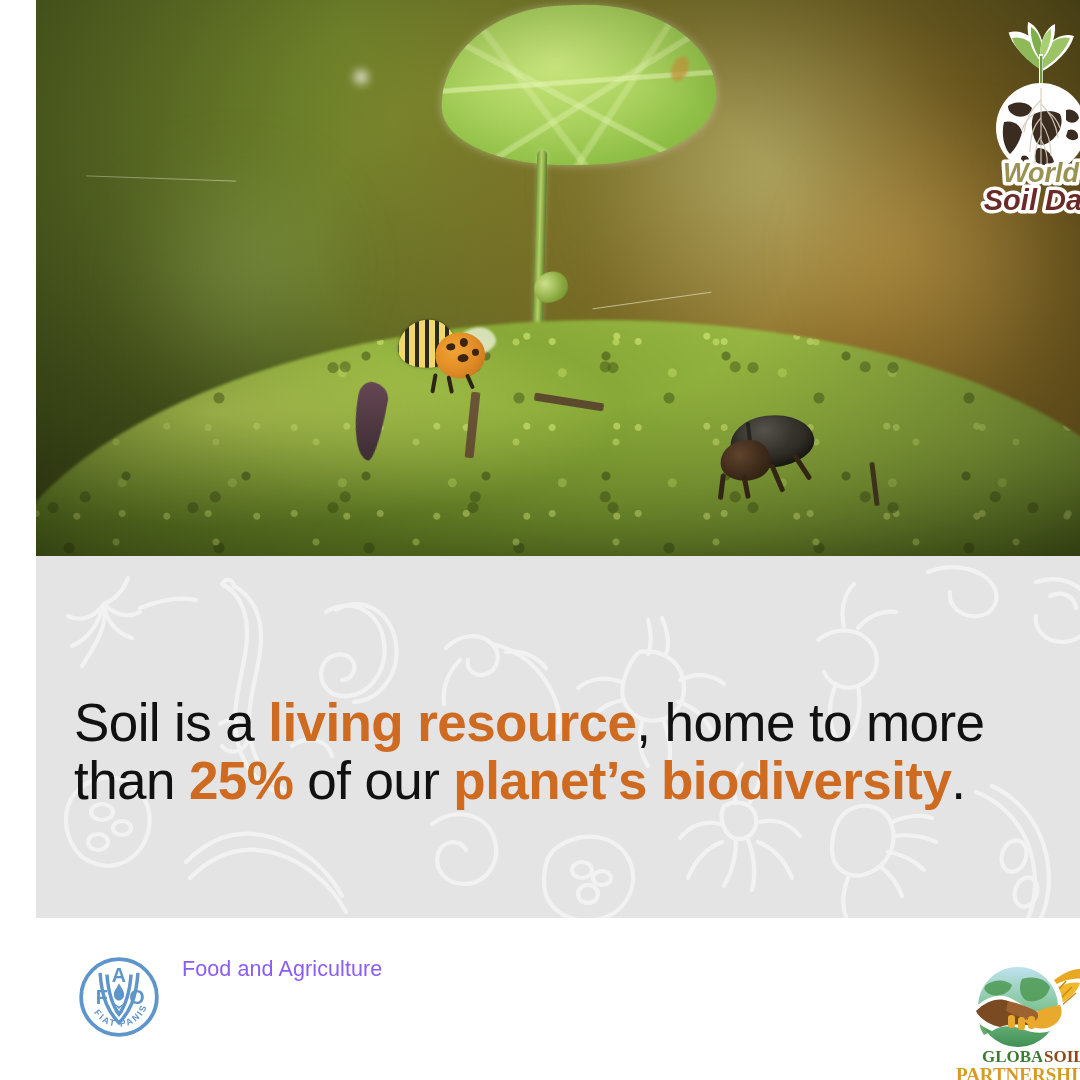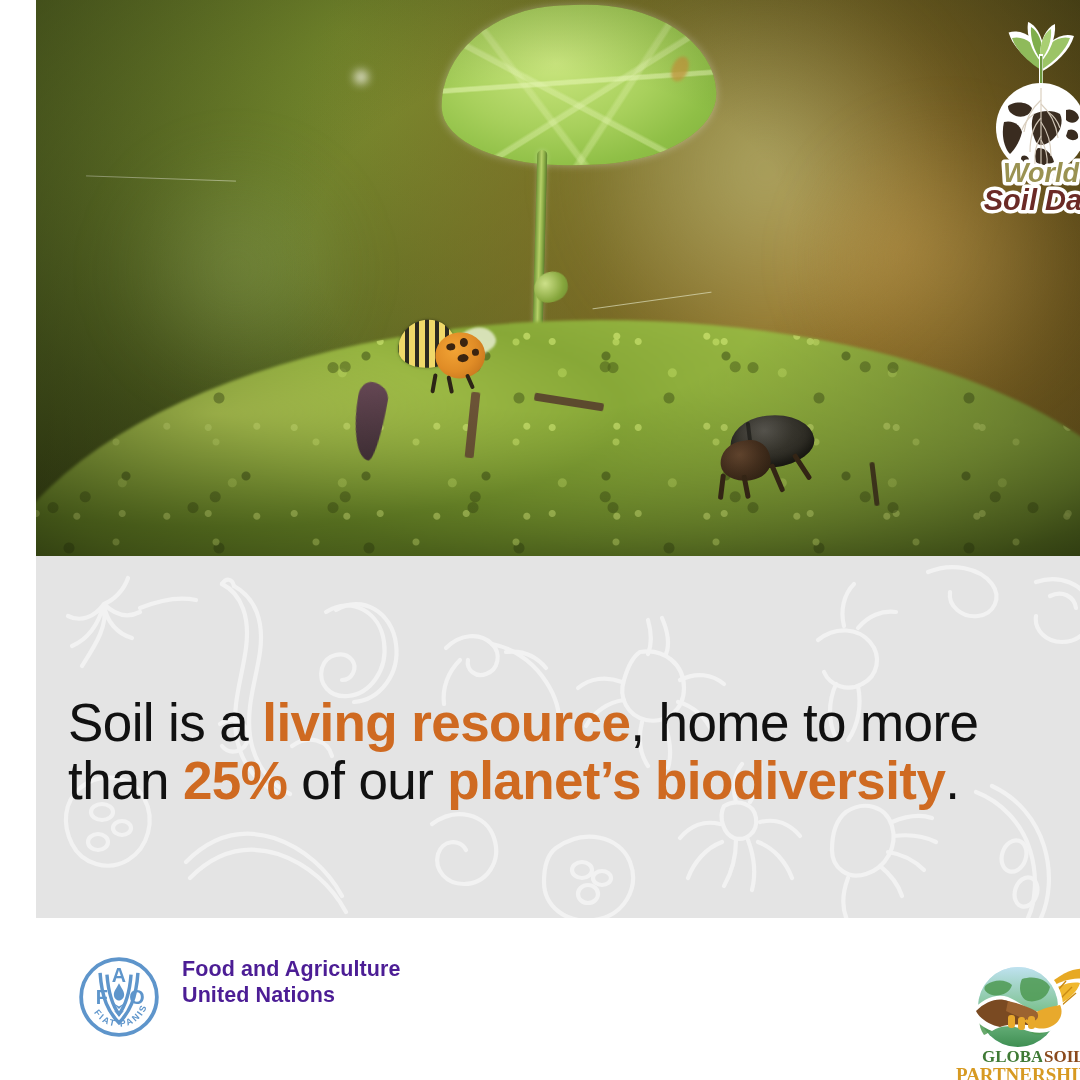--- a/index.html
+++ b/index.html
@@ -197,21 +197,21 @@
     overflow:hidden;
     opacity:1;
   }
   .tornmask{
     position:absolute; left:0; top:552px; width:1080px; height:130px;
   }
 
   
   .headline{
     position:absolute;
-    left:32px; top:694px;
+    left:38px; top:694px;
     width:1000px;
     font-size:53px;
     line-height:58px;
     letter-spacing:-0.6px;
     color:#111111;
     font-weight:400;
   }
   .headline b{ color:#CF6A21; font-weight:700; }
 
   
@@ -220,22 +220,22 @@
     left:0; top:918px;
     width:1080px; height:162px;
     background:#ffffff;
   }
   .fao{
     position:absolute;
     left:40px; top:36px;
     display:flex; align-items:flex-start; gap:20px;
   }
   .fao-text{
-    color:#4c1d95;
-    font-weight:700;
+    color:#8b5cf6;
+    font-weight:400;
     font-size:21.5px;
     line-height:25.5px;
     letter-spacing:.1px;
     padding-top:3px;
   }
   .gsp{
     position:absolute;
     right:18px; top:27px;
     width:150px; height:142px;
   }
@@ -455,21 +455,20 @@
         <text x="71" y="58" font-family="'Liberation Sans',sans-serif" font-size="23" font-weight="700" fill="#5E95CB" text-anchor="middle">O</text>
         <defs>
             <path id="arcf" d="M18 62 A34 34 0 0 0 82 62"></path>
           </defs>
         <text font-family="'Liberation Sans',sans-serif" font-size="10.5" font-weight="700" fill="#5E95CB" letter-spacing="2.2">
           <textPath href="#arcf" startOffset="8%">FIAT  PANIS</textPath>
         </text>
       </svg>
       <div class="fao-text">
         <div>Food and Agriculture</div>
-        <div>United Nations</div>
       </div>
     </div>
 
     <div class="gsp">
       <svg viewBox="0 0 150 142" width="150" height="142">
 
         <g>
           <path d="M96 40 C112 24 130 18 140 20 C138 32 128 46 112 56 Z" fill="#ffffff"></path>
           <path d="M98 42 C112 28 128 22 136 24 C134 34 124 46 110 54 Z" fill="#e7a924"></path>
           <path d="M92 50 C108 36 126 32 136 34 C134 44 122 56 106 64 Z" fill="#ffffff"></path>

